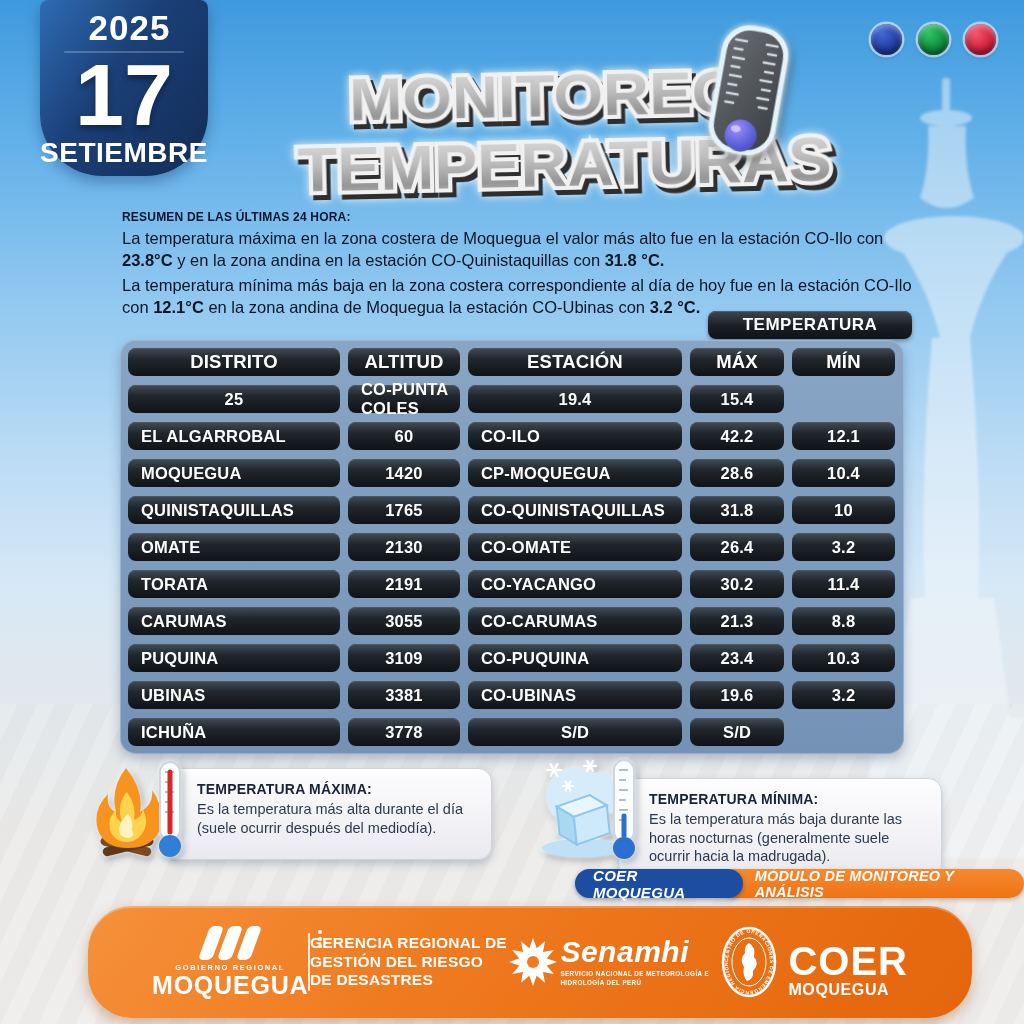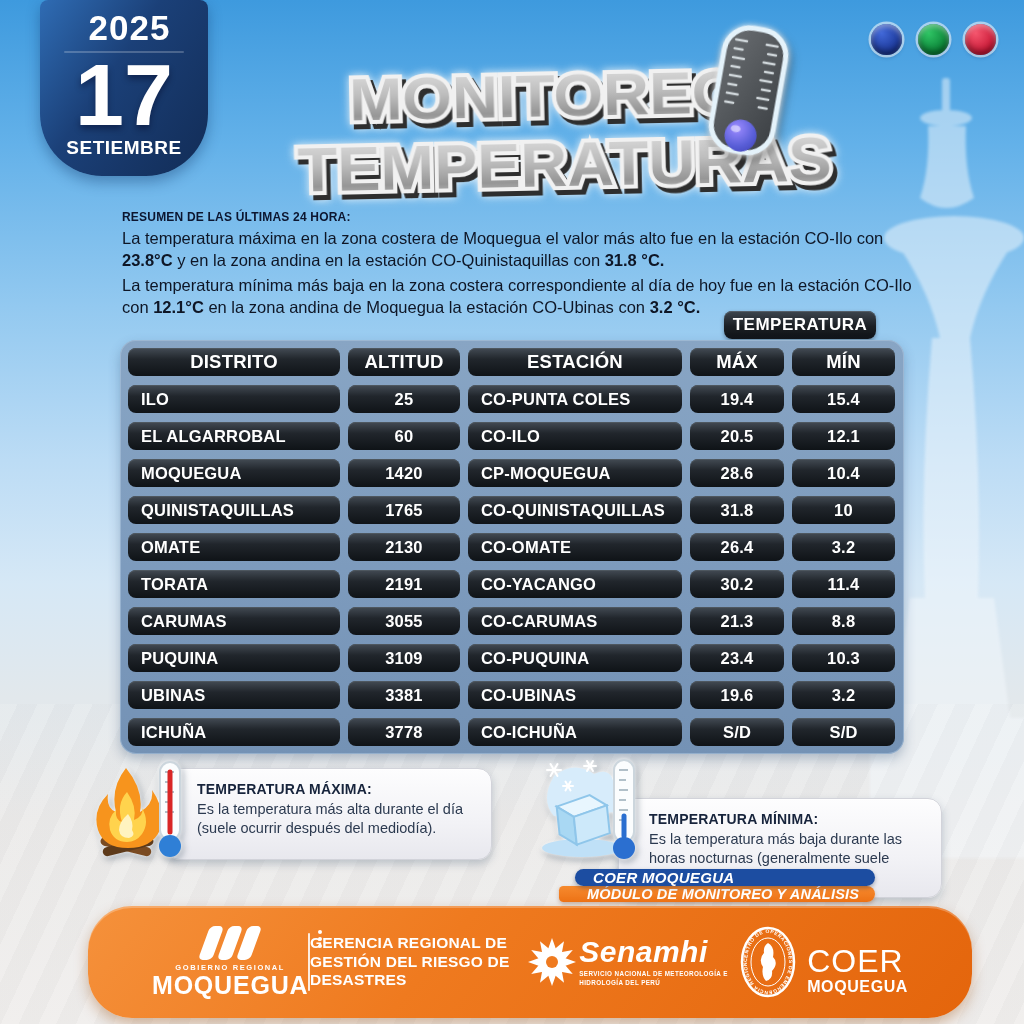--- a/index.html
+++ b/index.html
@@ -10,21 +10,21 @@
     background:repeating-linear-gradient(115deg,rgba(255,255,255,.5) 0 16px,rgba(205,205,208,.35) 16px 34px);}
   .statue{position:absolute;right:-6px;top:78px;opacity:.5;filter:blur(1.5px);z-index:0;}
 
   
   .date-badge{position:absolute;left:40px;top:0;width:168px;height:176px;color:#fff;text-align:center;
     background:linear-gradient(125deg,#2f6cb4 0%,#1b4078 42%,#122c56 100%);
     border-radius:8px 8px 62px 62px;box-shadow:0 6px 14px rgba(10,40,90,.35);z-index:3;}
   .date-year{font-size:35px;font-weight:800;margin-top:8px;letter-spacing:1px;margin-left:11px;}
   .date-sep{width:72%;height:2px;background:rgba(255,255,255,.22);margin:3px auto 0;border-radius:2px;}
   .date-day{font-size:88px;font-weight:900;line-height:.92;margin-top:2px;text-shadow:0 4px 6px rgba(0,0,30,.4);}
-  .date-month{font-size:19px;font-weight:800;letter-spacing:.5px;margin-top:1px;}
+  .date-month{font-size:28px;font-weight:800;letter-spacing:.5px;margin-top:1px;}
 
   
   .title-wrap{position:absolute;left:288px;top:52px;width:552px;height:160px;z-index:2;transform:rotate(-1.2deg);
     filter:drop-shadow(4px 5px 0 #2e2e2e) drop-shadow(0 0 4px rgba(250,250,250,.9));}
   .title-wrap text{font-family:"Liberation Sans",sans-serif;font-weight:900;
     paint-order:stroke;stroke:#f1f1f1;stroke-width:8px;fill:url(#titleGrad);}
   .thermo-title{position:absolute;left:690px;top:24px;z-index:4;transform:rotate(10deg);
     filter:drop-shadow(0 0 3px #fff) drop-shadow(3px 5px 4px rgba(30,30,30,.45));}
 
   
@@ -32,53 +32,53 @@
   .dot{width:31px;height:31px;border-radius:50%;
     box-shadow:0 0 0 2.5px rgba(255,255,255,.55),0 2px 4px rgba(0,30,80,.35),inset 0 3px 5px rgba(255,255,255,.4),inset 0 -4px 6px rgba(0,0,0,.4);}
 
   
   .summary{position:absolute;left:122px;top:210px;width:792px;color:#0e1626;z-index:2;}
   .summary h3{margin:0 0 4px;font-size:12px;font-weight:800;color:#0c1630;letter-spacing:.2px;}
   .summary p{margin:2px 0 3px;font-size:16.5px;line-height:1.33;}
   .summary b{font-weight:800;}
 
   
-  .temp-group{position:absolute;left:708px;top:311px;width:152px;height:28px;z-index:2;
+  .temp-group{position:absolute;left:708px;top:311px;width:204px;height:28px;z-index:2;
     display:flex;align-items:center;justify-content:center;border-radius:8px;
     background:linear-gradient(180deg,#3e464f 0%,#1b1f24 55%,#101317 100%);
     box-shadow:inset 0 1px 0 #545e68,0 2px 4px rgba(20,30,40,.4);
-    color:#fff;font-weight:800;font-size:17px;letter-spacing:.5px;margin-left:16px;}
+    color:#fff;font-weight:800;font-size:17px;letter-spacing:.5px;}
 
   
   .ttable{position:absolute;left:120px;top:340px;width:784px;box-sizing:border-box;z-index:2;
     background:linear-gradient(180deg,#88a5c4 0%,#7e9cbe 50%,#7492b5 100%);
     border-radius:16px;padding:8px;display:flex;flex-direction:column;gap:9px;
     box-shadow:inset 0 0 0 1px rgba(170,195,220,.6),0 5px 12px rgba(40,70,110,.3);}
   .trow{display:grid;grid-template-columns:212px 112px 214px 94px 103px;gap:8px;}
   .cell{height:28px;border-radius:8px;display:flex;align-items:center;justify-content:center;
     background:linear-gradient(180deg,#434b54 0%,#21262c 40%,#0f1317 100%);
     box-shadow:inset 0 1px 0 #4e575f;color:#fff;font-weight:800;font-size:16.5px;letter-spacing:.2px;}
   .trow.head .cell{font-size:18.5px;}
   .trow:not(.head) .c-distrito,.trow:not(.head) .c-estacion{justify-content:flex-start;padding-left:13px;box-sizing:border-box;}
 
   
   .card{position:absolute;box-sizing:border-box;border-radius:14px;z-index:2;
     background:linear-gradient(180deg,#fdfdfe 0%,#f2f2f6 60%,#e8e8ee 100%);
     border:1px solid #d2d3da;box-shadow:0 4px 9px rgba(60,85,110,.28),inset 0 1px 0 #fff;
     padding:12px 16px 10px 30px;}
   .card-max{left:166px;top:768px;width:326px;height:92px;}
-  .card-min{left:618px;top:798px;width:324px;height:100px;}
+  .card-min{left:618px;top:778px;width:324px;height:100px;}
   .card h4{margin:0 0 3px;font-size:14px;font-weight:800;color:#17243c;letter-spacing:.2px;}
   .card p{margin:0;font-size:14.5px;line-height:1.28;color:#2c3a50;}
   .card-icon{position:absolute;z-index:3;filter:drop-shadow(0 0 2px #fff) drop-shadow(2px 3px 3px rgba(40,60,80,.35));}
   .icon-max{left:82px;top:756px;}
   .icon-min{left:534px;top:756px;}
 
   
-  .ribbon{position:absolute;left:575px;top:869px;height:29px;display:flex;z-index:2;flex-direction:column;}
+  .ribbon{position:absolute;left:575px;top:869px;height:29px;display:flex;z-index:2;}
   .ribbon-blue{display:flex;align-items:center;padding:0 18px;background:#1c4da1;color:#fff;
     font-style:italic;font-weight:800;font-size:15px;border-radius:15px;z-index:2;
     box-shadow:0 2px 4px rgba(10,30,70,.35);letter-spacing:.3px;}
   .ribbon-orange{display:flex;align-items:center;margin-left:-16px;padding:0 16px 0 28px;
     background:linear-gradient(180deg,#f68a2e,#ee7316);color:#fff;font-style:italic;font-weight:800;
     font-size:14.5px;border-radius:8px 15px 15px 8px;z-index:1;box-shadow:0 2px 4px rgba(120,50,0,.3);letter-spacing:.2px;}
 
   
   .footer{position:absolute;left:88px;top:906px;width:884px;height:112px;border-radius:44px;z-index:2;
     background:linear-gradient(130deg,#f5913b 0%,#ef7a1f 40%,#e4650c 100%);
@@ -92,21 +92,21 @@
   .gr-small{font-size:7.5px;font-weight:700;letter-spacing:1.6px;}
   .gr-big{font-size:25px;font-weight:900;letter-spacing:.8px;margin-top:2px;}
   .f-divider{width:2px;height:58px;background:rgba(255,255,255,.85);border-radius:2px;}
   .gerencia{width:254px;font-size:15.5px;font-weight:700;line-height:1.22;letter-spacing:.2px;}
   .senamhi{display:flex;align-items:center;gap:2px;}
   .senamhi-txt{line-height:1;}
   .senamhi-name{font-size:30px;font-weight:900;font-style:italic;letter-spacing:.5px;}
   .senamhi-sub{font-size:6.3px;font-weight:700;letter-spacing:.4px;width:160px;margin-top:3px;line-height:1.3;}
   .coer{display:flex;align-items:center;gap:10px;}
   .coer-txt{line-height:.95;}
-  .coer-big{font-size:32px;font-weight:400;letter-spacing:1px;margin-top:16px;}
+  .coer-big{font-size:40px;font-weight:700;letter-spacing:1px;margin-top:16px;}
   .coer-sub{font-size:16px;font-weight:700;letter-spacing:.6px;margin-top:2px;}
 </style>
 </head>
 <body>
 
 <div class="page">
 
   <svg class="statue" width="160" height="780" viewBox="0 0 160 780">
     <g fill="#f3f8fc">
       <rect x="72" y="0" width="8" height="34" rx="3"></rect>
@@ -199,32 +199,31 @@
   <div class="ttable">
     <div class="trow head">
       <div class="cell">DISTRITO</div>
       <div class="cell">ALTITUD</div>
       <div class="cell">ESTACIÓN</div>
       <div class="cell">MÁX</div>
       <div class="cell">MÍN</div>
     </div>
     <div style="display:flex;flex-direction:column;gap:9px;">
     <div class="trow">
-      <div class="cell c-distrito">ILO</div>
       <div class="cell c-altitud">25</div>
       <div class="cell c-estacion">CO-PUNTA COLES</div>
       <div class="cell c-max">19.4</div>
       <div class="cell c-min">15.4</div>
     </div>
 
     <div class="trow">
       <div class="cell c-distrito">EL ALGARROBAL</div>
       <div class="cell c-altitud">60</div>
       <div class="cell c-estacion">CO-ILO</div>
-      <div class="cell c-max">20.5</div>
+      <div class="cell c-max">42.2</div>
       <div class="cell c-min">12.1</div>
     </div>
 
     <div class="trow">
       <div class="cell c-distrito">MOQUEGUA</div>
       <div class="cell c-altitud">1420</div>
       <div class="cell c-estacion">CP-MOQUEGUA</div>
       <div class="cell c-max">28.6</div>
       <div class="cell c-min">10.4</div>
     </div>
@@ -273,21 +272,20 @@
       <div class="cell c-distrito">UBINAS</div>
       <div class="cell c-altitud">3381</div>
       <div class="cell c-estacion">CO-UBINAS</div>
       <div class="cell c-max">19.6</div>
       <div class="cell c-min">3.2</div>
     </div>
 
     <div class="trow">
       <div class="cell c-distrito">ICHUÑA</div>
       <div class="cell c-altitud">3778</div>
-      <div class="cell c-estacion">CO-ICHUÑA</div>
       <div class="cell c-max">S/D</div>
       <div class="cell c-min">S/D</div>
     </div>
   </div>
   </div>
 
   <svg class="card-icon icon-max" width="112" height="106" viewBox="0 0 112 106">
     <g>
       <rect x="18" y="86" width="52" height="9" rx="4.5" fill="#7a4b22" transform="rotate(14 44 90)"></rect>
       <rect x="20" y="86" width="52" height="9" rx="4.5" fill="#5d3a1a" transform="rotate(-14 46 90)"></rect>

